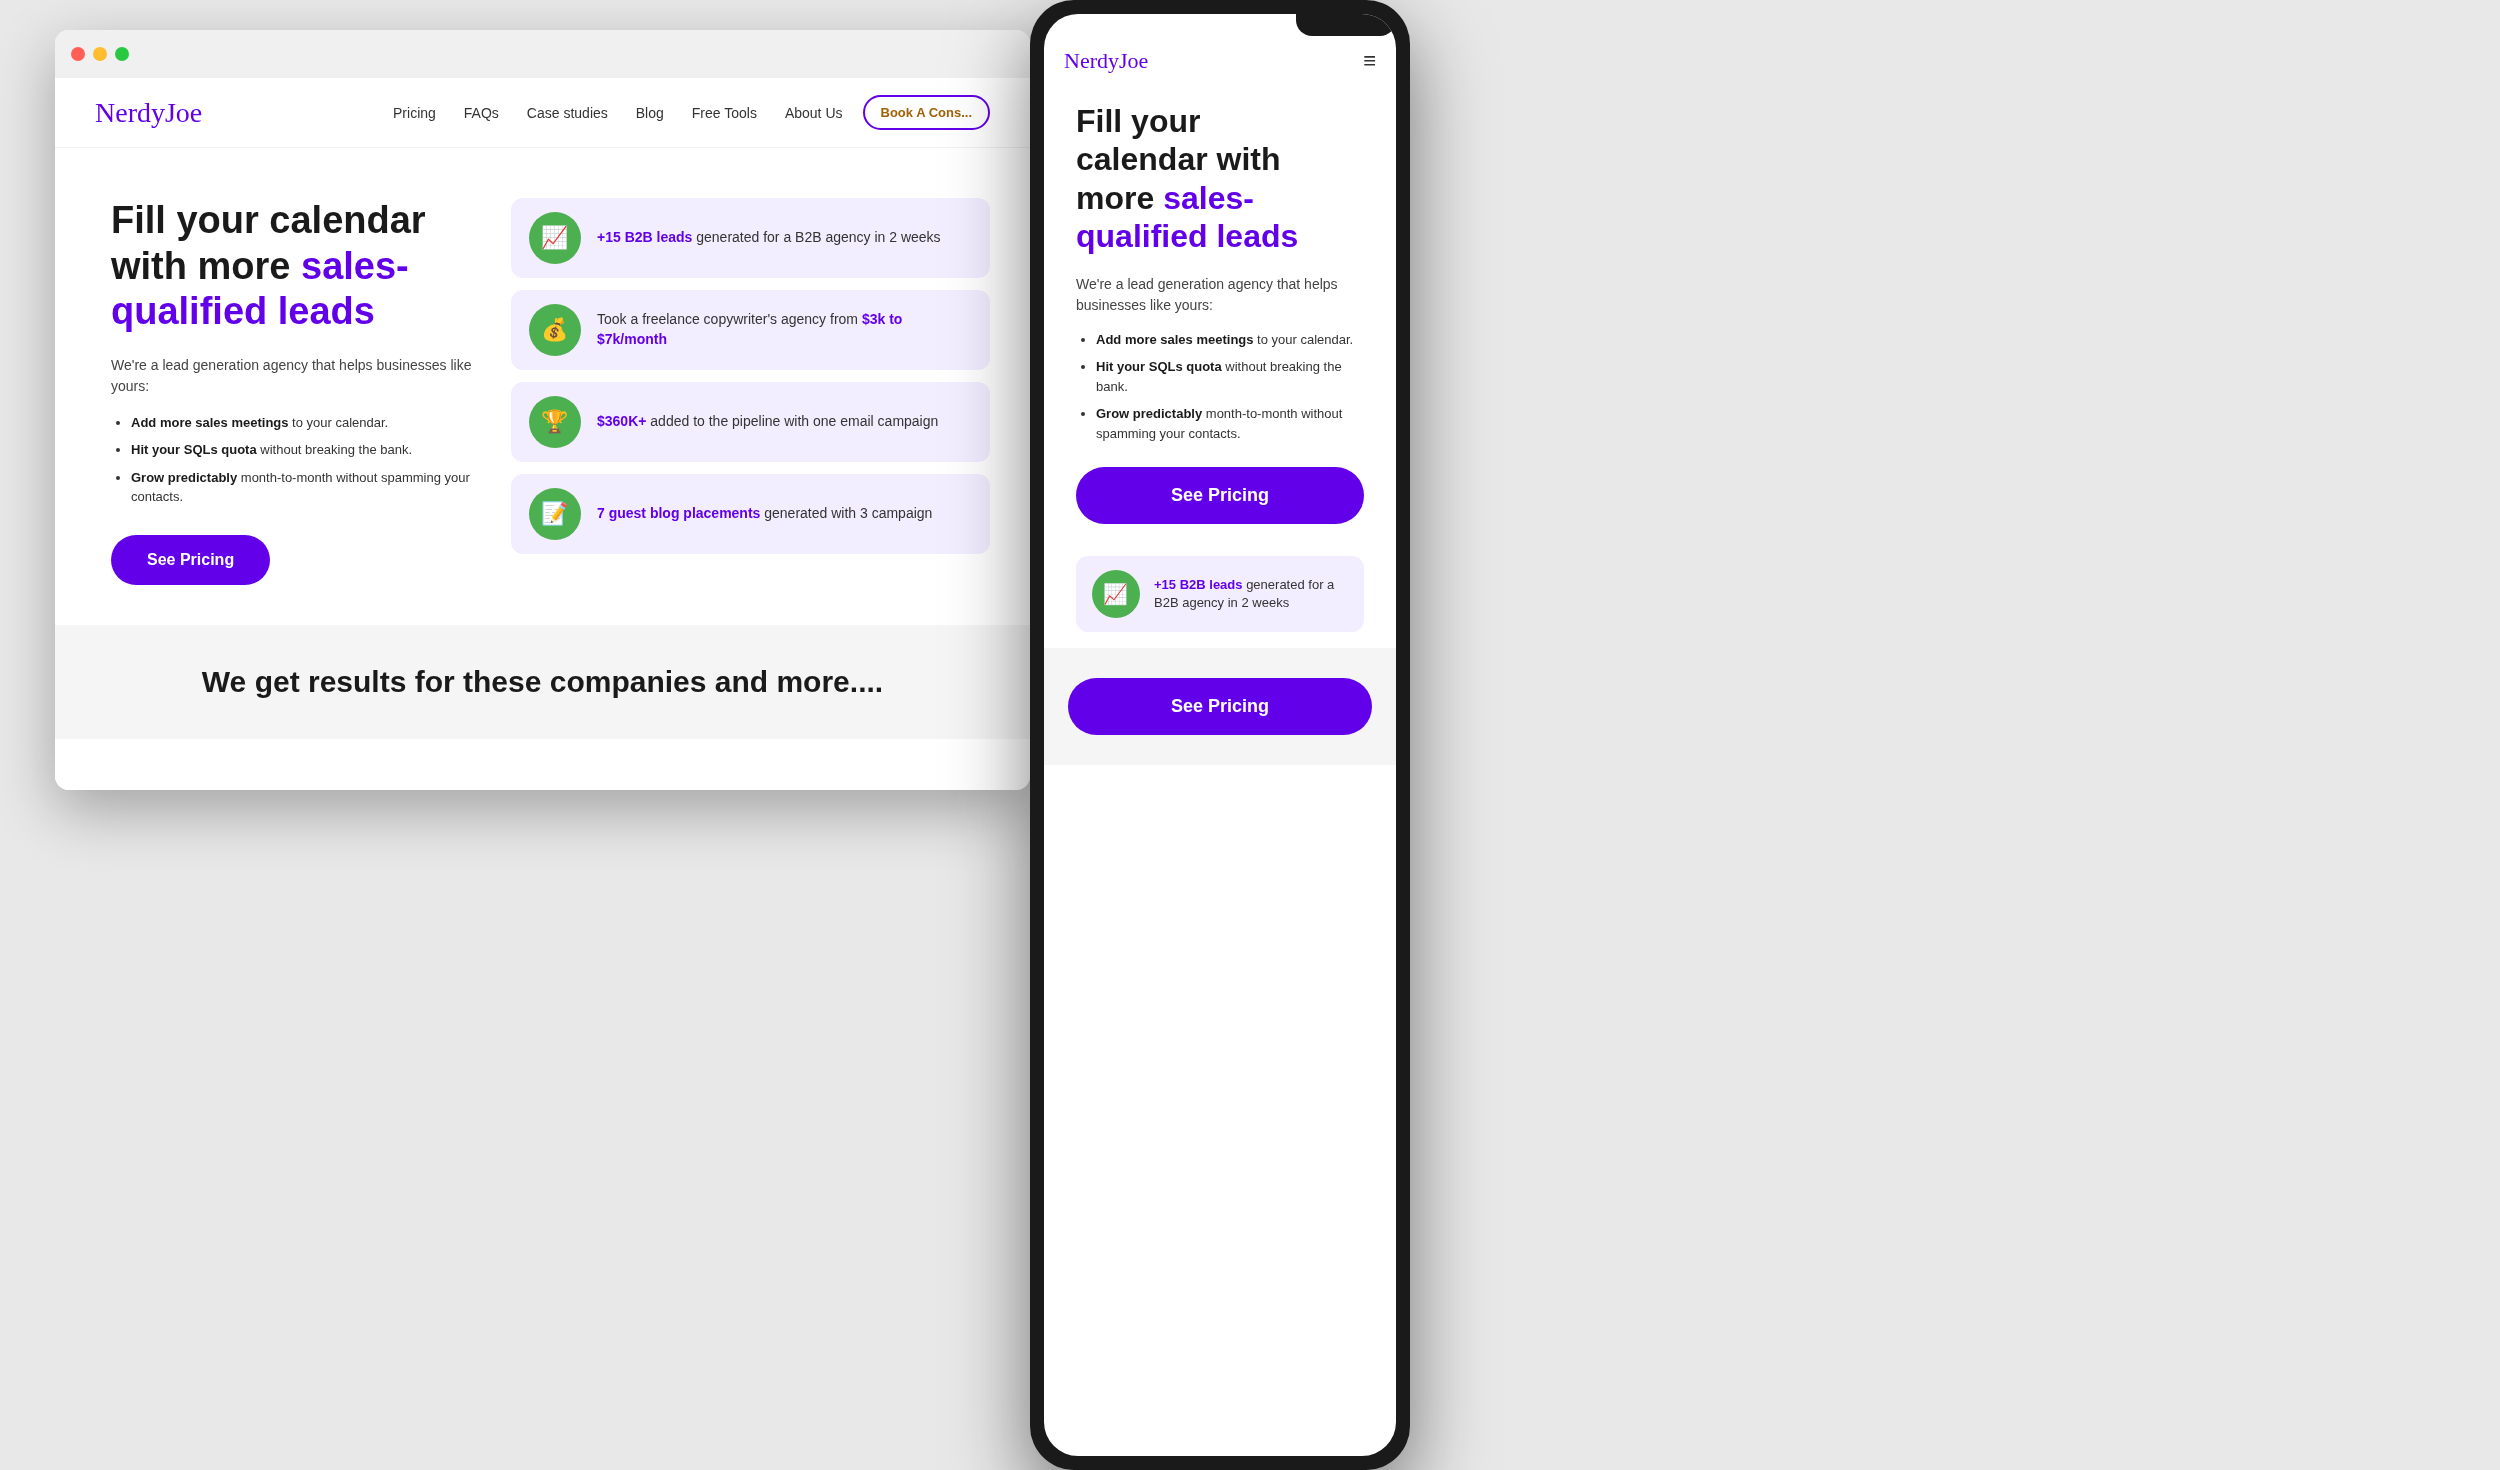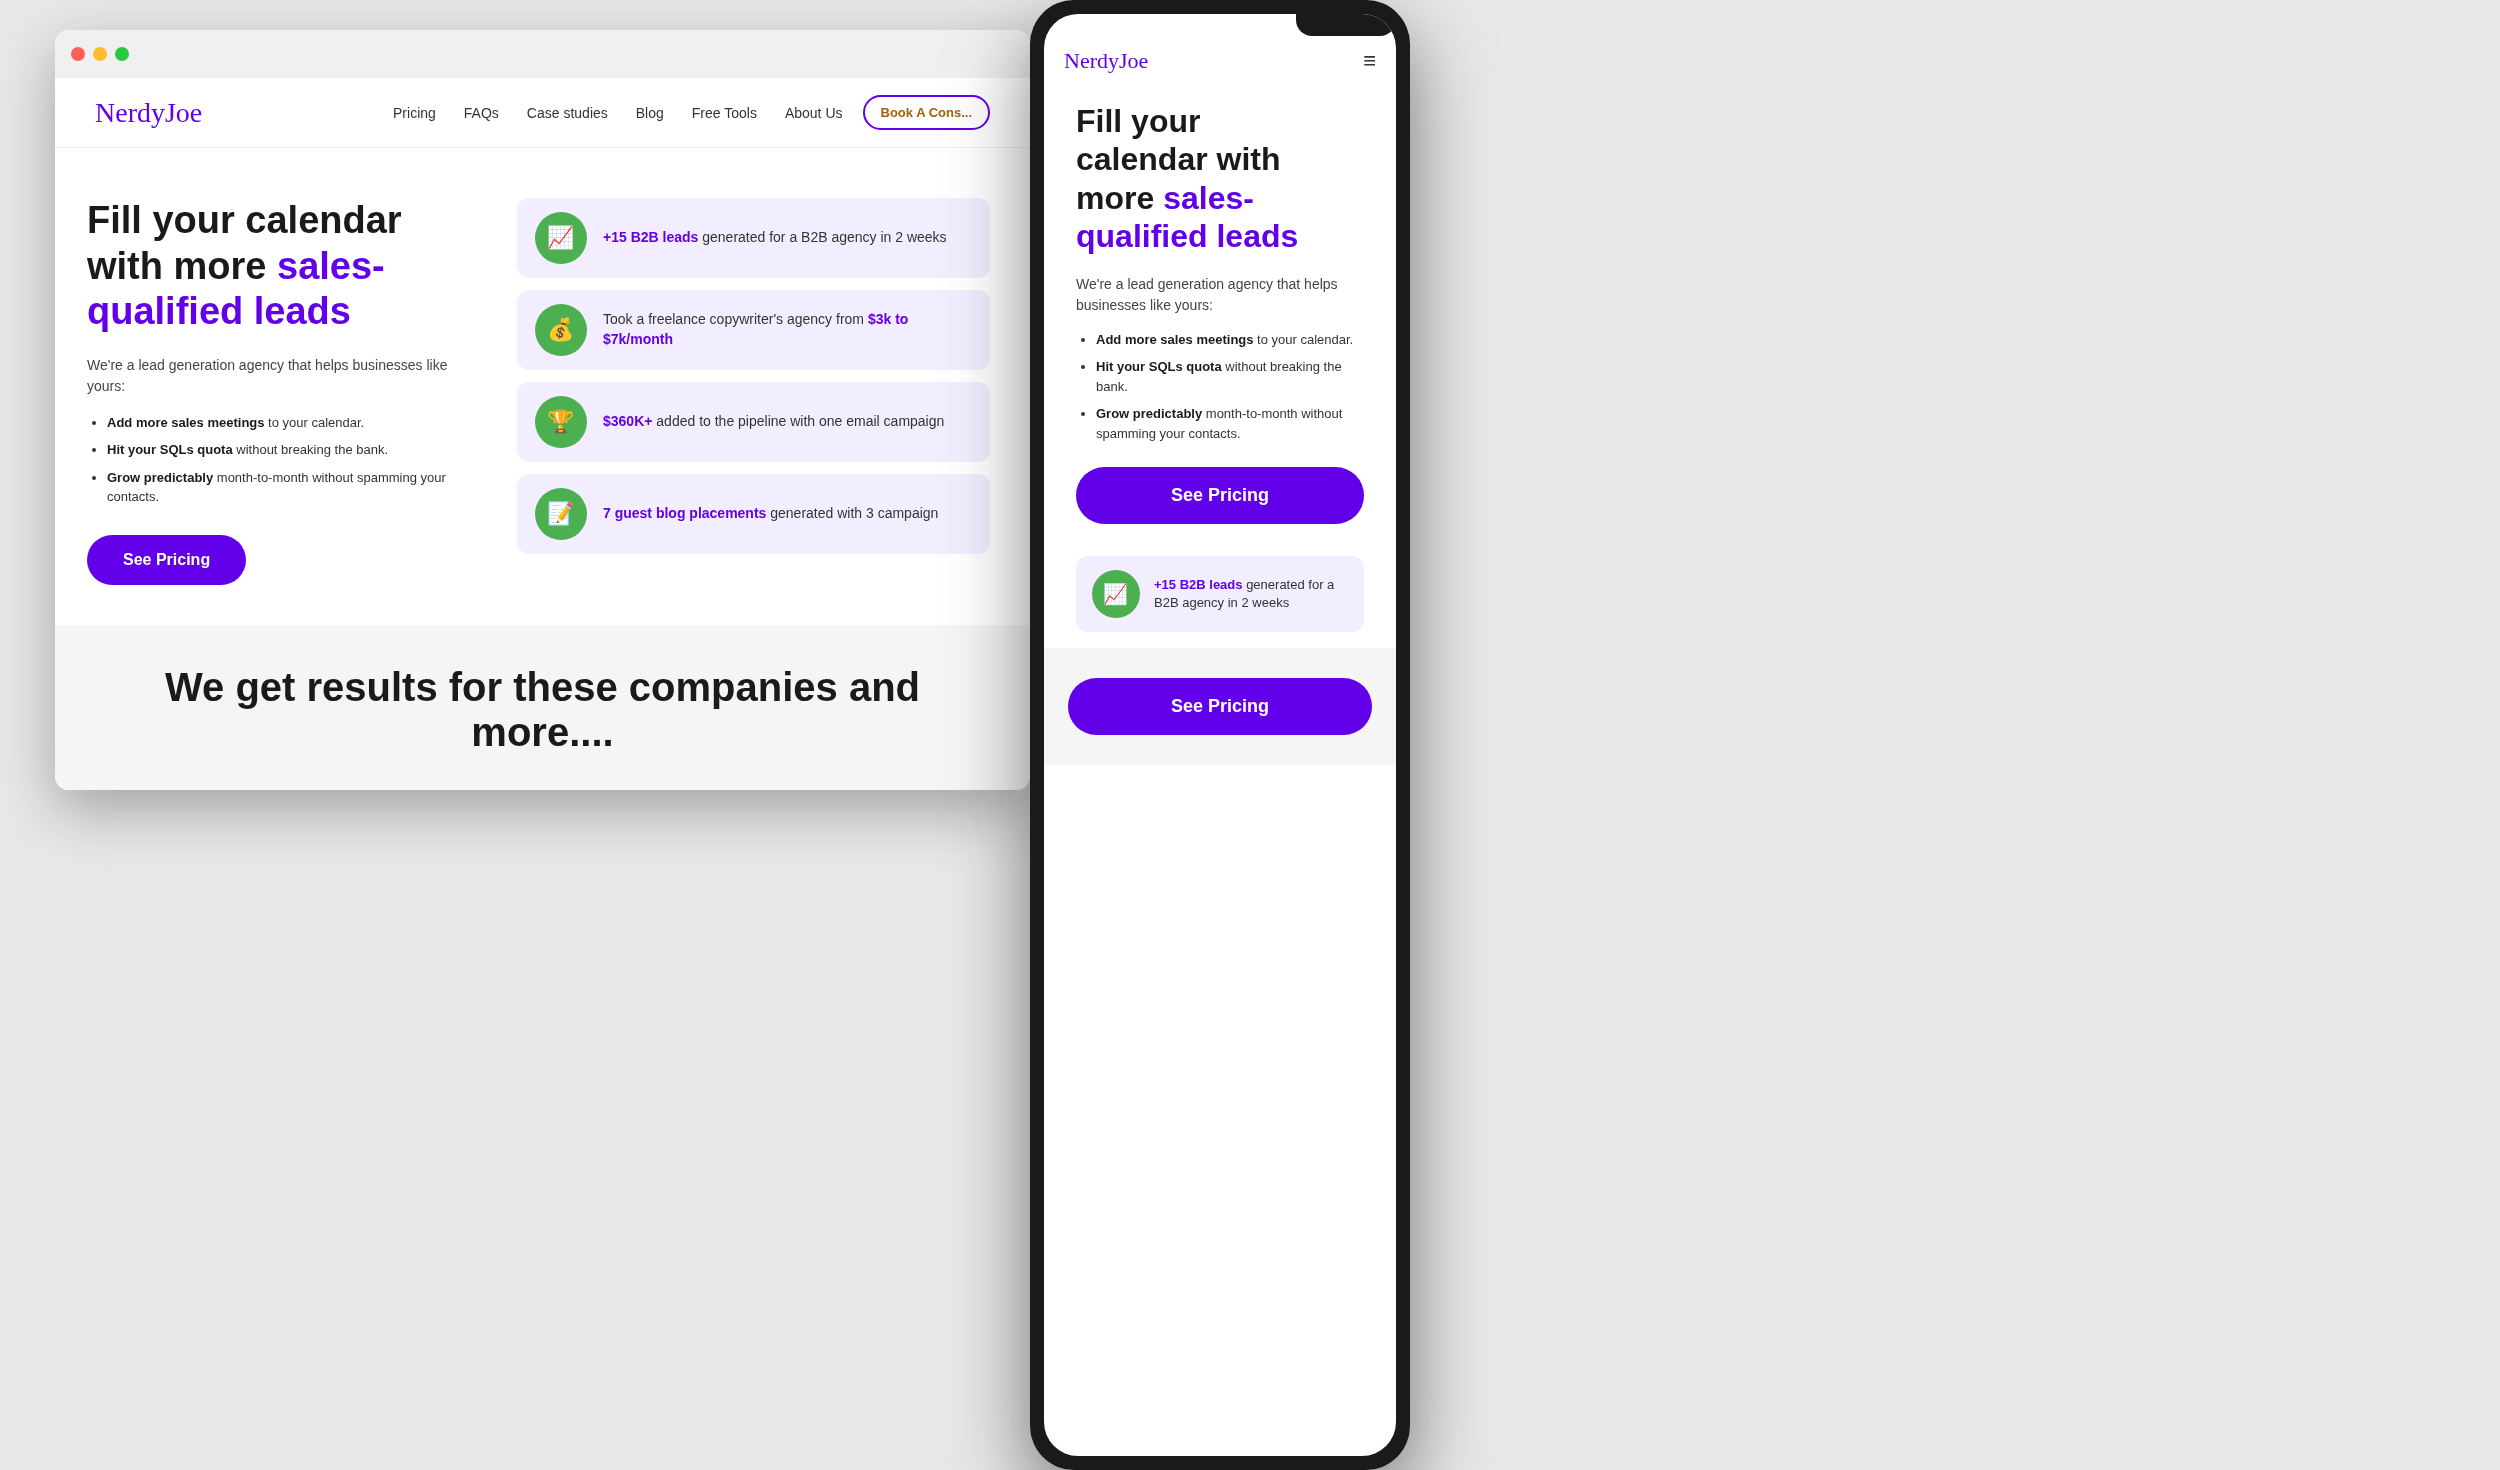--- a/index.html
+++ b/index.html
@@ -93,22 +93,21 @@
       border-radius: 25px;
       font-size: 13px;
       font-weight: 600;
       cursor: pointer;
       background: transparent;
     }
 
     
     .hero {
       display: flex;
-      padding: 50px 40px 40px 32px;
-      gap: 30px;
+      padding: 50px 40px 40px 56px;
     }
 
     .hero-left {
       flex: 1;
       max-width: 400px;
     }
 
     .hero-title {
       font-size: 38px;
       font-weight: 900;
@@ -197,21 +196,21 @@
     }
 
     
     .results-section {
       background: #f5f5f5;
       padding: 40px;
       text-align: center;
     }
 
     .results-title {
-      font-size: 40px;
+      font-size: 30px;
       font-weight: 900;
       color: #1a1a1a;
     }
 
     
     .mobile-device {
       position: absolute;
       left: 1030px;
       top: 0px;
       width: 380px;

